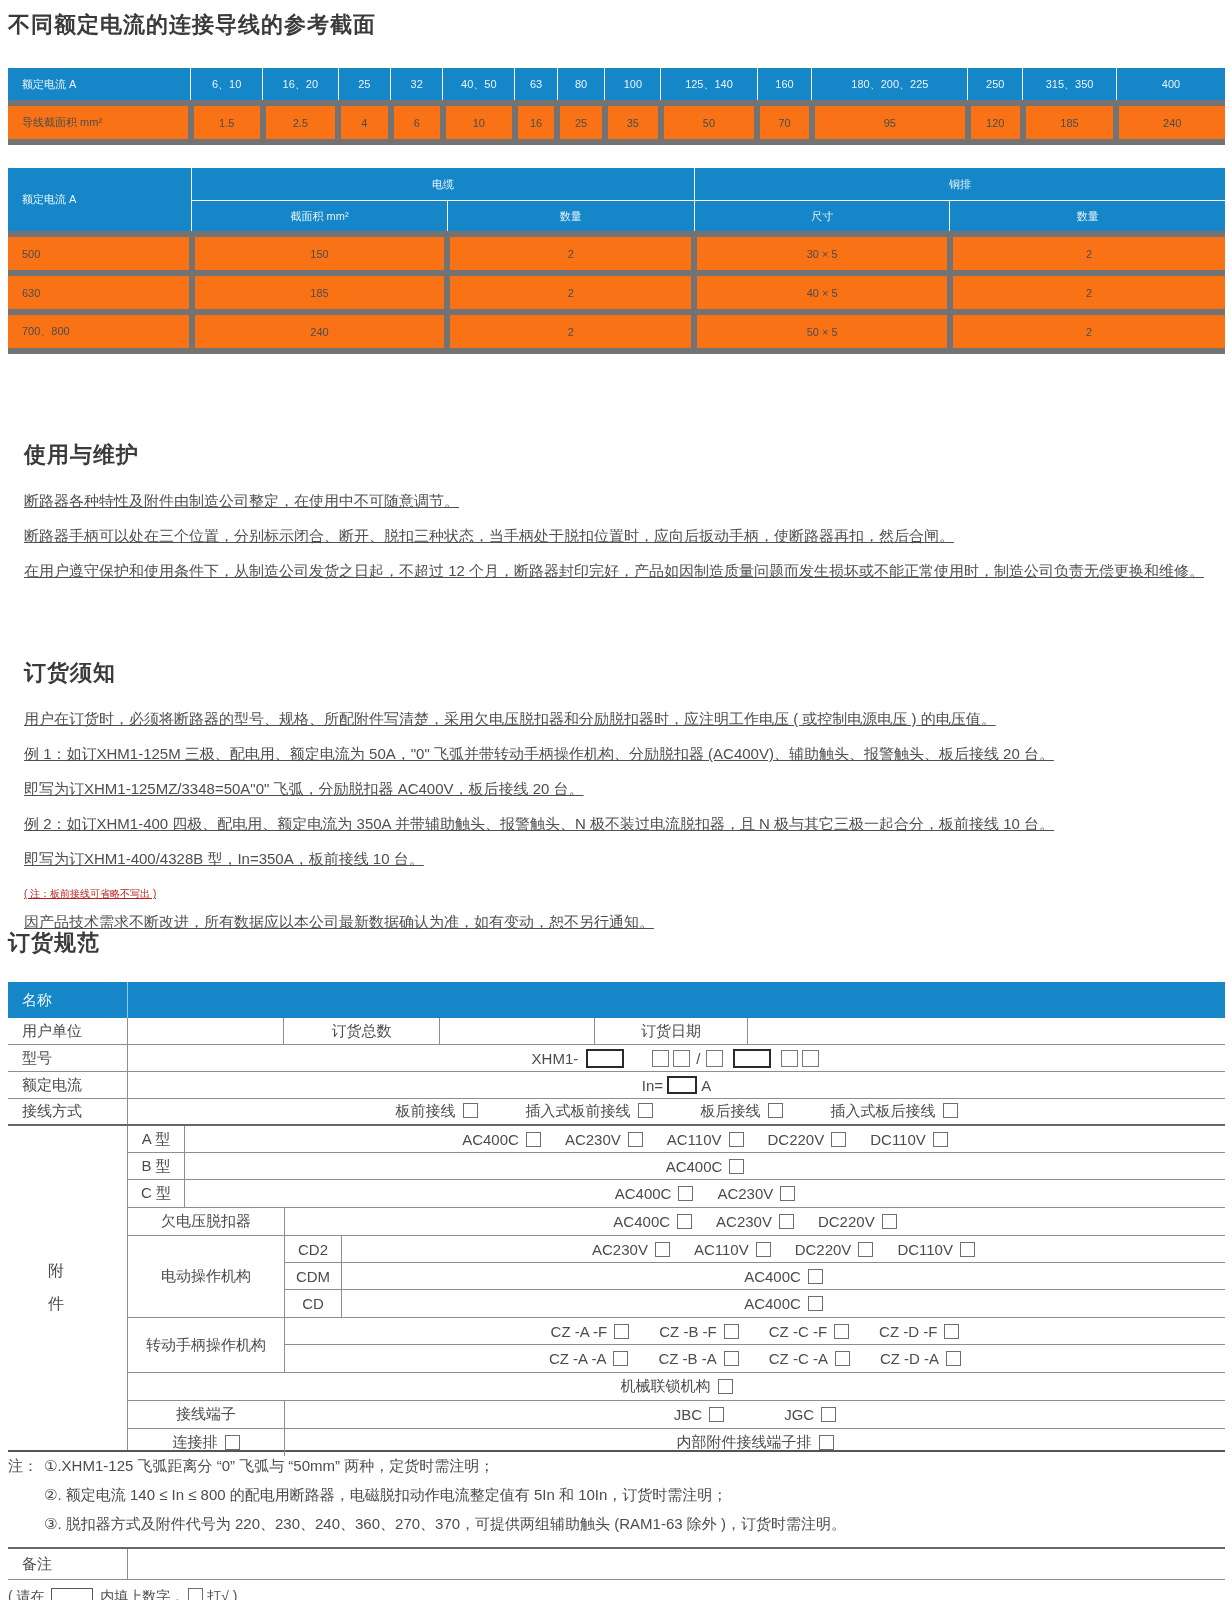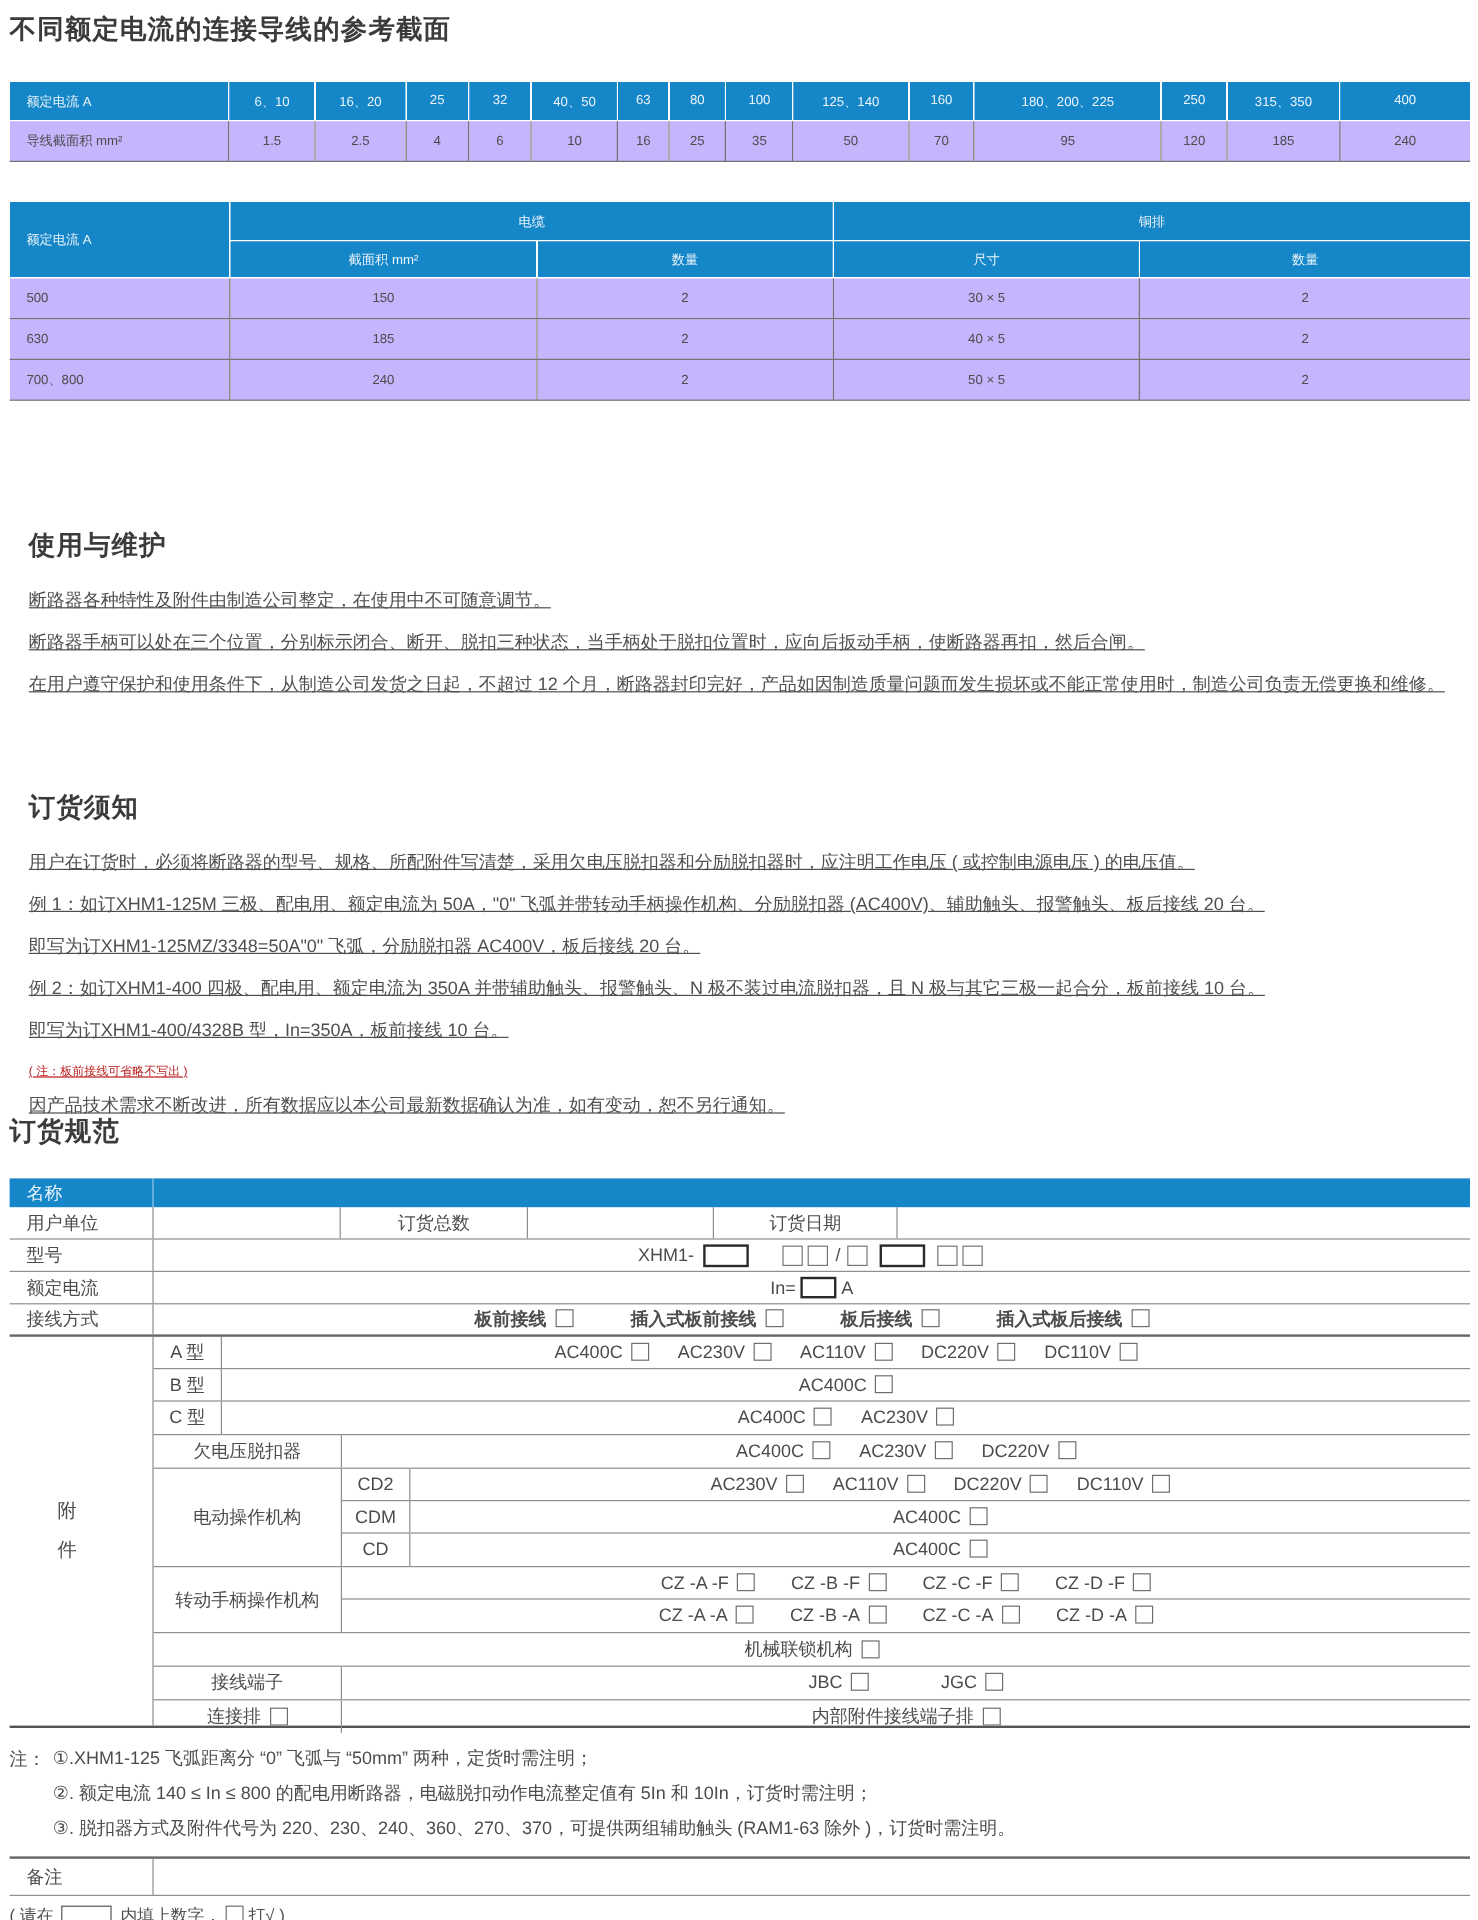--- a/index.html
+++ b/index.html
@@ -7,41 +7,41 @@
   .page{position:relative;width:1232px;height:1600px;background:#fff;overflow:hidden;}
 
   .sec-title{position:absolute;left:8px;margin:0;font-size:22px;font-weight:600;color:#3b3b3b;letter-spacing:1px;}
 
   
   .tbl{position:absolute;left:8px;width:1217px;border-collapse:collapse;table-layout:fixed;}
   .tbl td,.tbl th{font-weight:normal;text-align:center;font-size:11px;overflow:hidden;white-space:nowrap;}
   .tbl thead td,.tbl thead th{background:#1586c8;color:#e9f4fb;border:1px solid rgba(255,255,255,.55);border-top:none;height:30px;}
   .tbl thead tr td:first-child,.tbl thead tr th:first-child{border-left:none;}
   .tbl thead tr td:last-child{border-right:none;}
-  .tbl tbody td{background:#c4b5fd;color:#4c4c4c;border:1px solid #737373;height:31px;}
+  .tbl tbody td{background:#f97316;color:#4c4c4c;border:6px solid #737373;height:31px;}
   .tbl tbody td:first-child{border-left:none;}
   .tbl tbody td:last-child{border-right:none;}
   .tbl1 thead td:first-child,.tbl1 tbody td:first-child,
   .tbl2 thead th:first-child,.tbl2 tbody td:first-child{text-align:left;padding-left:14px;}
   .tbl2 thead td.sub{height:28px;}
 
   
   .txtsec{position:absolute;left:24px;width:1217px;}
   .txtsec h2{margin:0 0 20px 0;}
   .txtsec p{margin:0 0 13px 0;font-size:15px;line-height:22px;color:#4f4f4f;text-decoration:underline;}
   .txtsec p.small{font-size:10px;color:#b91c1c;margin-bottom:6px;}
 
   
   .formtbl{position:absolute;top:982px;left:8px;width:1217px;border-bottom:2px solid #555;font-size:15px;}
   .frow{display:flex;align-items:stretch;height:27px;border-bottom:1px solid #8e8e8e;box-sizing:border-box;}
   .fc{display:flex;align-items:center;box-sizing:border-box;border-right:1px solid #8e8e8e;}
   .fc:last-child{border-right:none;}
   .fc.lab{width:120px;padding-left:14px;flex:none;}
   .fc.rest{flex:1;justify-content:center;}
-  .frow-head{height:24px;border-bottom:none;background:#1586c8;color:#e9f4fb;}
+  .frow-head{height:36px;border-bottom:none;background:#1586c8;color:#e9f4fb;}
   .frow-head .fc{border-right:1px solid rgba(255,255,255,.55);}
   .frow-head .fc:last-child{border-right:none;}
   .sep-strong{border-bottom:2px solid #666;}
   .blank-cell{flex:none;}
   .accblock{display:flex;}
   .acc-lab{width:120px;flex:none;border-right:1px solid #8e8e8e;box-sizing:border-box;
            display:flex;flex-direction:column;justify-content:center;gap:12px;padding-left:40px;font-size:16px;color:#4c4c4c;}
   .acc-body{flex:1;min-width:0;}
   .grp{display:flex;}
   .gl{width:157px;flex:none;border-right:1px solid #8e8e8e;border-bottom:1px solid #8e8e8e;
@@ -53,21 +53,21 @@
   .grp .grows .frow:last-child{border-bottom:none;}
   .grp{border-bottom:1px solid #8e8e8e;}
   .grp:last-child{border-bottom:none;justify-content:flex-end;}
   .grp .gl{border-bottom:none;}
   .grp .frow{border-bottom:1px solid #8e8e8e;}
 
   
   .cb{display:inline-block;width:13px;height:13px;border:1px solid #6e6e6e;background:#fff;
       margin-left:7px;vertical-align:-2px;flex:none;}
   .opt{margin:0 12px;white-space:nowrap;}
-  .opt-wide{margin:0 24px;font-weight:bold;}
+  .opt-wide{margin:0 24px;}
   .opt-cz{margin:0 15px;}
   .opt-jb{margin:0 30px;}
   .bigbox{display:inline-block;width:34px;height:15px;border:2px solid #2a2a2a;background:#fff;margin:0 8px;vertical-align:-3px;}
   .midbox{display:inline-block;width:26px;height:14px;border:2px solid #2a2a2a;background:#fff;margin:0 4px;vertical-align:-3px;}
   .smbox{display:inline-block;width:15px;height:15px;border:1px solid #777;background:#fff;margin:0 2px;vertical-align:-3px;}
   .gap18{display:inline-block;width:18px;}
 
   
   .notes{position:absolute;top:1455px;left:8px;width:1217px;display:flex;font-size:15px;color:#4c4c4c;}
   .notes-label{flex:none;width:36px;padding-top:2px;}

